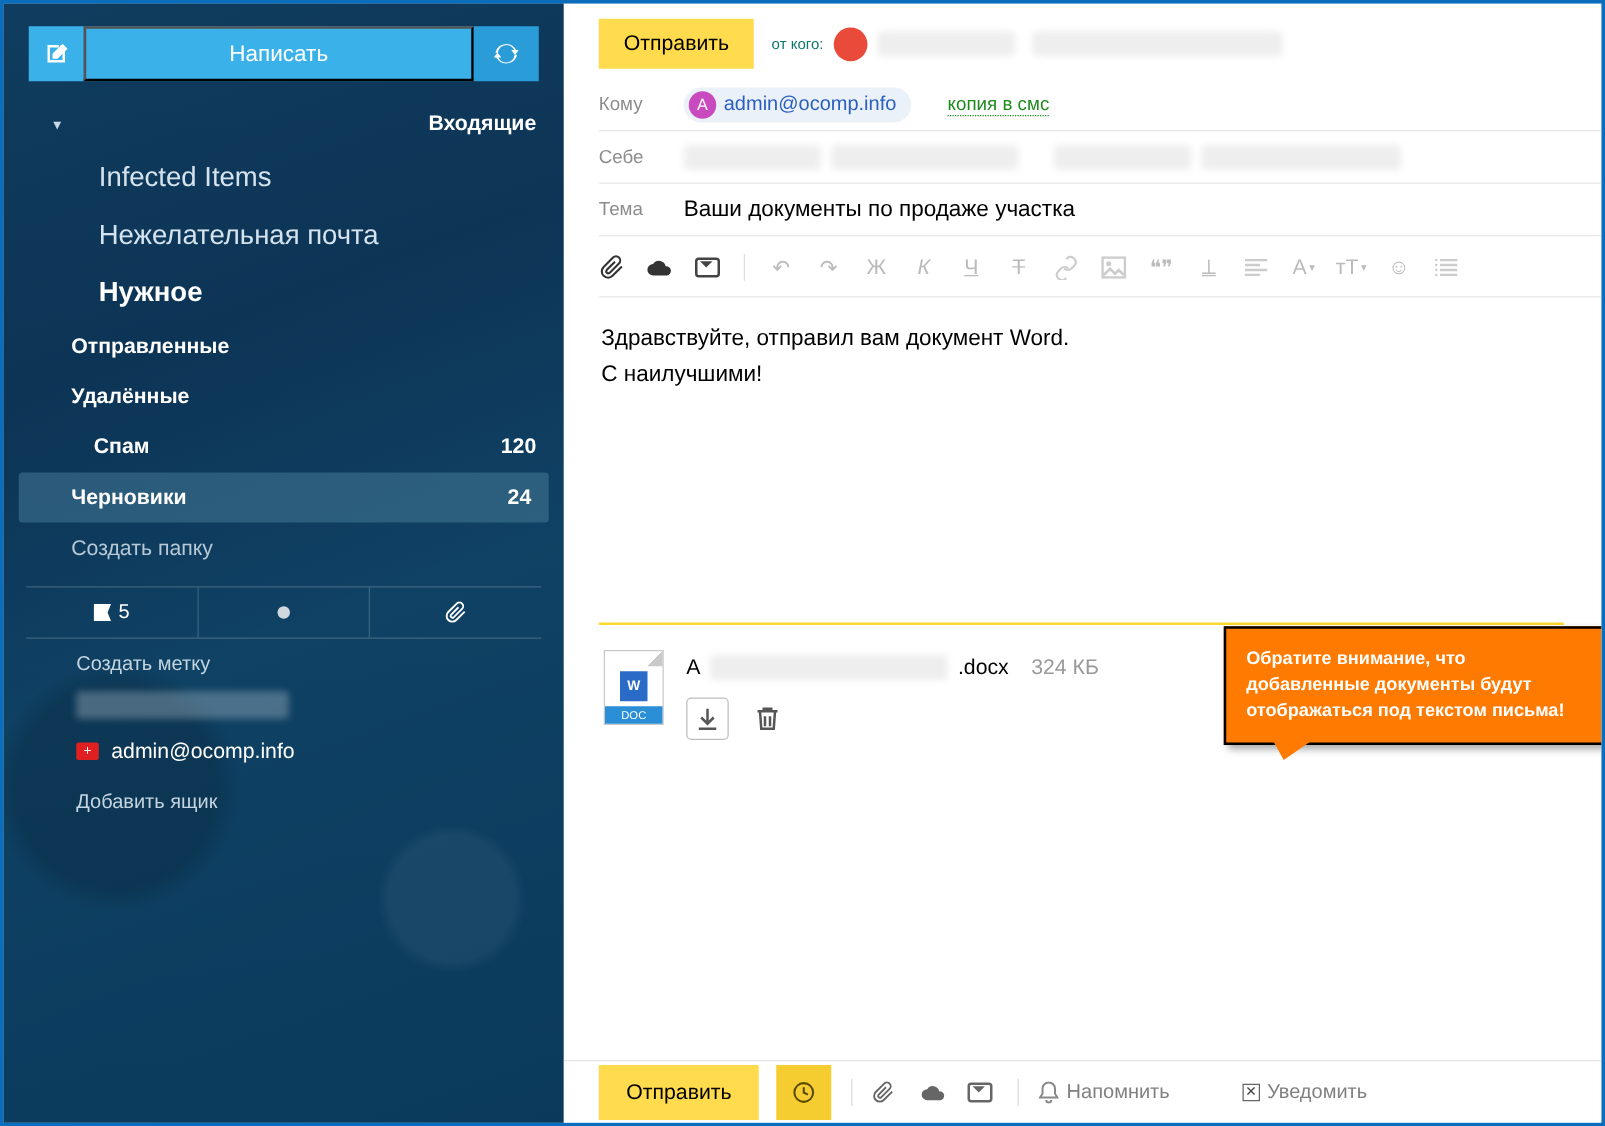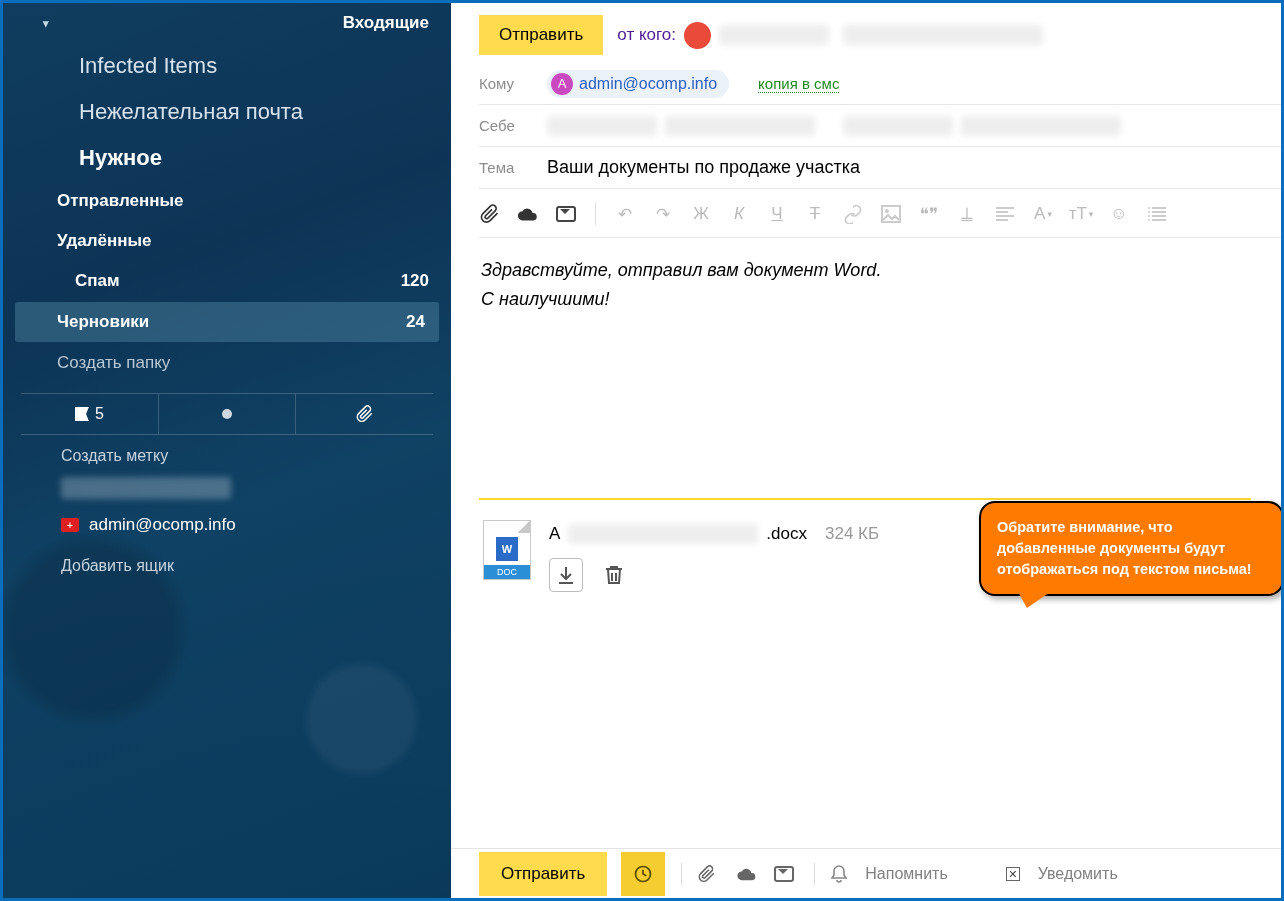--- a/index.html
+++ b/index.html
@@ -129,25 +129,25 @@
 
 .toolbar {
   display:flex; align-items:center; gap:16px; padding:14px 0 12px;
   border-bottom:1px solid #e7e7e7; color:#888; font-size:17px;
 }
 .tb-sep { width:1px; height:22px; background:#ddd; margin:0 2px; }
 .tb-ico { width:22px; height:22px; display:flex; align-items:center; justify-content:center; color:#444; }
 .tb-ico.dim { color:#bbb; }
 .tb-ico.boxed { border:2px solid #444; border-radius:3px; width:20px; height:16px;}
 
-.body-text { padding:18px 30px 18px 2px; font-size:18px; color:#000; line-height:1.6; min-height:260px;font-style:italic;}
+.body-text { padding:18px 30px 18px 2px; font-size:18px; color:#000; line-height:1.6; min-height:260px;}
 
 .callout {
   position:absolute; left:528px; top:498px; width:305px;
-  background:#ff7a00; border:2px solid #000; border-radius:16px;
+  background:#ff7a00; border:2px solid #000; border-radius:0;
   padding:14px 16px; color:#fff; font-size:14.5px; font-weight:600; line-height:1.45;
   box-shadow:3px 3px 6px rgba(0,0,0,0.35);
 }
 .callout::after {
   content:""; position:absolute; left:30px; bottom:-30px;
   border:16px solid transparent; border-top-color:#ff7a00;
   transform:skewX(-24deg);
 }
 .callout::before {
   content:""; position:absolute; left:28px; bottom:-34px;
@@ -186,21 +186,21 @@
 .file-act-btn.plain { border:none; }
 
 .bottom-bar {
   position:absolute; left:0; right:0; bottom:0; height:50px;
   border-top:1px solid #e4e4e4; background:#fff;
   display:flex; align-items:center; padding-left:28px; gap:14px;
 }
 .send-btn-bot { background:#ffdb4d; color:#000; font-size:17px; padding:12px 22px; border:none;}
 .sched-btn { width:44px; height:44px; background:#f5cd30; display:flex; align-items:center; justify-content:center;}
 .bot-ico { color:#666; font-size:18px; width:24px; text-align:center;}
-.bot-link { color:#808080; font-size:16px; display:flex; align-items:center; gap:18px;}
+.bot-link { color:#808080; font-size:16px; display:flex; align-items:center; gap:6px;}
 .bot-link .ck { width:14px; height:14px; border:1.5px solid #666;}
 .bot-link .ck.checked::after { content:"✕"; font-size:11px; color:#444; display:block; text-align:center; line-height:12px;}
 
 svg { display:block;}
 
 
 .app::after {
   content:"";
   position:absolute;
   right:0; top:0; bottom:0; width:20px;
@@ -209,20 +209,33 @@
   clip-path: polygon(100% 0, 0 6px, 100% 12px, 0 18px, 100% 24px, 0 30px, 100% 36px, 0 42px, 100% 48px, 0 54px, 100% 60px, 0 66px, 100% 72px, 0 78px, 100% 84px, 0 90px, 100% 96px, 0 100%, 100% 100%);
   opacity:0.0;
 }
 </style>
 </head>
 <body>
 
 <div class="app">
 
   <aside class="sidebar">
+    <div class="compose-row">
+      <div class="compose-icon-btn">
+        <svg width="20" height="20" viewBox="0 0 20 20" fill="none">
+            <path d="M3 3h9v2H5v10h10v-7h2v9H3V3zm12-1l4 4-8 8H7v-4l8-8z" fill="#fff"></path>
+          </svg>
+      </div>
+      <button class="compose-btn">Написать</button>
+      <div class="refresh-btn">
+        <svg width="20" height="20" viewBox="0 0 20 20">
+            <path d="M10 3a7 7 0 0 1 6.3 4H14l3 4 3-4h-2.1A9 9 0 0 0 1.3 9l2 .3A7 7 0 0 1 10 3zm0 14a7 7 0 0 1-6.3-4H6L3 9l-3 4h2.1A9 9 0 0 0 18.7 11l-2-.3A7 7 0 0 1 10 17z" fill="#fff"></path>
+          </svg>
+      </div>
+    </div>
 
     <ul class="folder-list">
       <li class="folder-item top bold">
           <span>Входящие</span>
         </li>
       <li class="folder-item sub">
           <span>Infected Items</span>
         </li>
       <li class="folder-item sub">
           <span>Нежелательная почта</span>
@@ -271,21 +284,21 @@
       <span class="account-ico">+</span>
       <span>admin@ocomp.info</span>
     </div>
     <div class="add-mailbox">Добавить ящик</div>
   </aside>
 
   <main class="compose-pane">
 
     <div class="row noborder" style="border:none;padding-bottom:8px;">
       <button class="send-btn-top">Отправить</button>
-      <span style="color:#4c1d95;font-size:17px;margin:0 8px 0 4px;">от кого:</span>
+      <span style="color:#0f766e;font-size:12px;margin:0 8px 0 4px;">от кого:</span>
       <span class="avatar"></span>
       <span class="redacted" style="width:110px;margin-left:8px;"></span>
       <span class="redacted" style="width:200px;margin-left:14px;"></span>
     </div>
 
     <div class="row">
       <div class="row-label">Кому</div>
       <div class="row-content">
         <span class="chip">
           <span class="avatar small">А</span>

